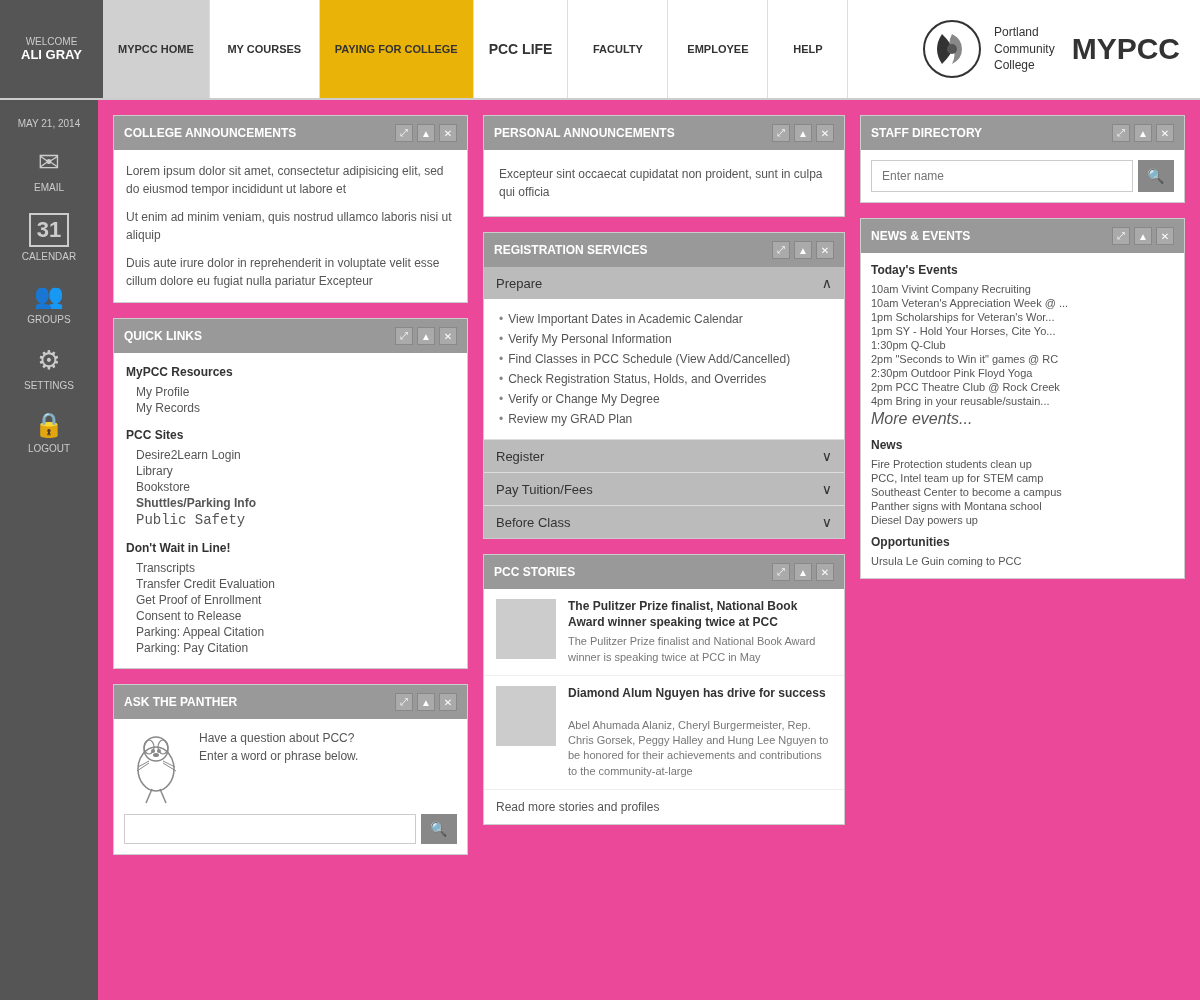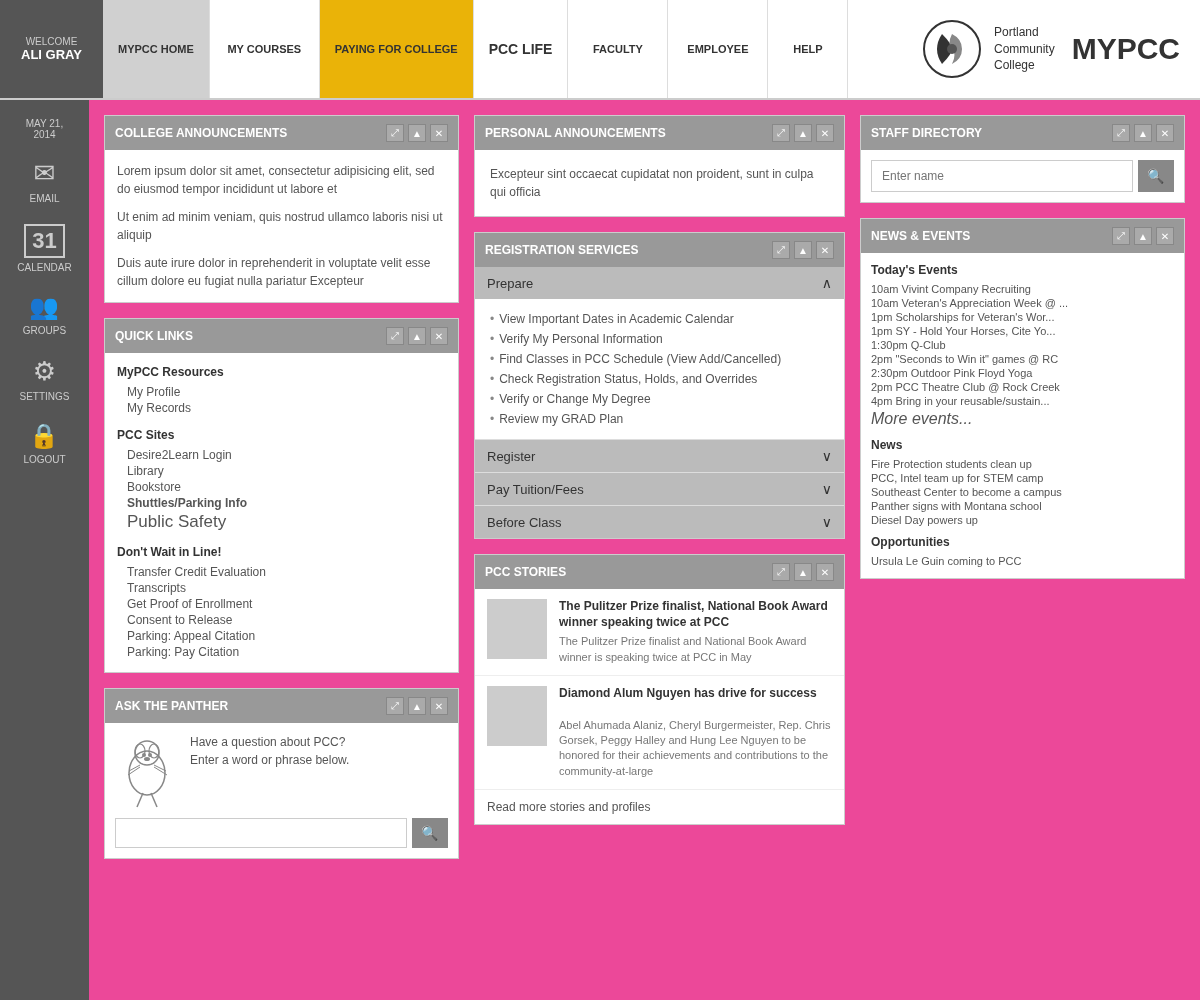--- a/index.html
+++ b/index.html
@@ -44,21 +44,21 @@
     </svg>
     <div>
       <div style="font-size:12px; line-height:1.4; color:#333;">Portland<br>Community<br>College</div>
     </div>
     <div style="font-size:30px; font-weight:bold; color:#333; margin-left:5px;">MYPCC</div>
   </div>
 </div>
 
 <div style="display:flex;">
 
-  <div style="width:89px; background:#555; display:flex; flex-direction:column; align-items:center; padding:10px 12px; gap:0; min-height:900px;">
+  <div style="width:98px; background:#555; display:flex; flex-direction:column; align-items:center; padding:10px 12px; gap:0; min-height:900px;">
     <div style="color:#ccc; font-size:10px; padding:8px 5px; text-align:center;">MAY 21, 2014</div>
 
     <div style="display:flex; flex-direction:column; align-items:center; padding:10px 5px; cursor:pointer; width:100%; color:#ccc; text-align:center; font-size:10px; gap:4px;">
       <span style="font-size:26px;">✉</span>
       <span>EMAIL</span>
     </div>
 
     <div style="display:flex; flex-direction:column; align-items:center; padding:10px 5px; cursor:pointer; width:100%; color:#ccc; text-align:center; font-size:10px; gap:4px;">
       <span style="font-size:22px; border:2px solid #ccc; padding:2px 6px; display:block; font-weight:bold;">31</span>
       <span>CALENDAR</span>
@@ -116,26 +116,26 @@
               <h4 style="font-weight:bold; font-size:12px; margin-bottom:5px; color:#333;">MyPCC Resources</h4>
               <a style="display:block; color:#555; text-decoration:none; font-size:12px; padding:1px 0 1px 10px; cursor:pointer;">My Profile</a>
               <a style="display:block; color:#555; text-decoration:none; font-size:12px; padding:1px 0 1px 10px; cursor:pointer;">My Records</a>
             </div>
             <div style="margin-bottom:12px;">
               <h4 style="font-weight:bold; font-size:12px; margin-bottom:5px; color:#333;">PCC Sites</h4>
               <a style="display:block; color:#555; text-decoration:none; font-size:12px; padding:1px 0 1px 10px; cursor:pointer;">Desire2Learn Login</a>
               <a style="display:block; color:#555; text-decoration:none; font-size:12px; padding:1px 0 1px 10px; cursor:pointer;">Library</a>
               <a style="display:block; color:#555; text-decoration:none; font-size:12px; padding:1px 0 1px 10px; cursor:pointer;">Bookstore</a>
               <a style="display:block; color:#555; text-decoration:none; font-size:12px; padding:1px 0 1px 10px; cursor:pointer;font-weight:bold;">Shuttles/Parking Info</a>
-              <a style="display:block; color:#555; text-decoration:none; font-size:17px; padding:1px 0 1px 10px; cursor:pointer;">Public Safety</a>
+              <a style="display:block; color:#555; text-decoration:none; font-size:14px; padding:1px 0 1px 10px; cursor:pointer;font-family:Liberation Mono, monospace;">Public Safety</a>
             </div>
             <div>
               <h4 style="font-weight:bold; font-size:12px; margin-bottom:5px; color:#333;">Don't Wait in Line!</h4>
+              <a style="display:block; color:#555; text-decoration:none; font-size:12px; padding:1px 0 1px 10px; cursor:pointer;">Transcripts</a>
               <a style="display:block; color:#555; text-decoration:none; font-size:12px; padding:1px 0 1px 10px; cursor:pointer;">Transfer Credit Evaluation</a>
-              <a style="display:block; color:#555; text-decoration:none; font-size:12px; padding:1px 0 1px 10px; cursor:pointer;">Transcripts</a>
               <a style="display:block; color:#555; text-decoration:none; font-size:12px; padding:1px 0 1px 10px; cursor:pointer;">Get Proof of Enrollment</a>
               <a style="display:block; color:#555; text-decoration:none; font-size:12px; padding:1px 0 1px 10px; cursor:pointer;">Consent to Release</a>
               <a style="display:block; color:#555; text-decoration:none; font-size:12px; padding:1px 0 1px 10px; cursor:pointer;">Parking: Appeal Citation</a>
               <a style="display:block; color:#555; text-decoration:none; font-size:12px; padding:1px 0 1px 10px; cursor:pointer;">Parking: Pay Citation</a>
             </div>
           </div>
         </div>
 
         <div style="background:#fff; border:1px solid #ccc;">
           <div style="background:#999; color:#fff; padding:8px 10px; display:flex; align-items:center; justify-content:space-between; font-size:12px; font-weight:bold;">

